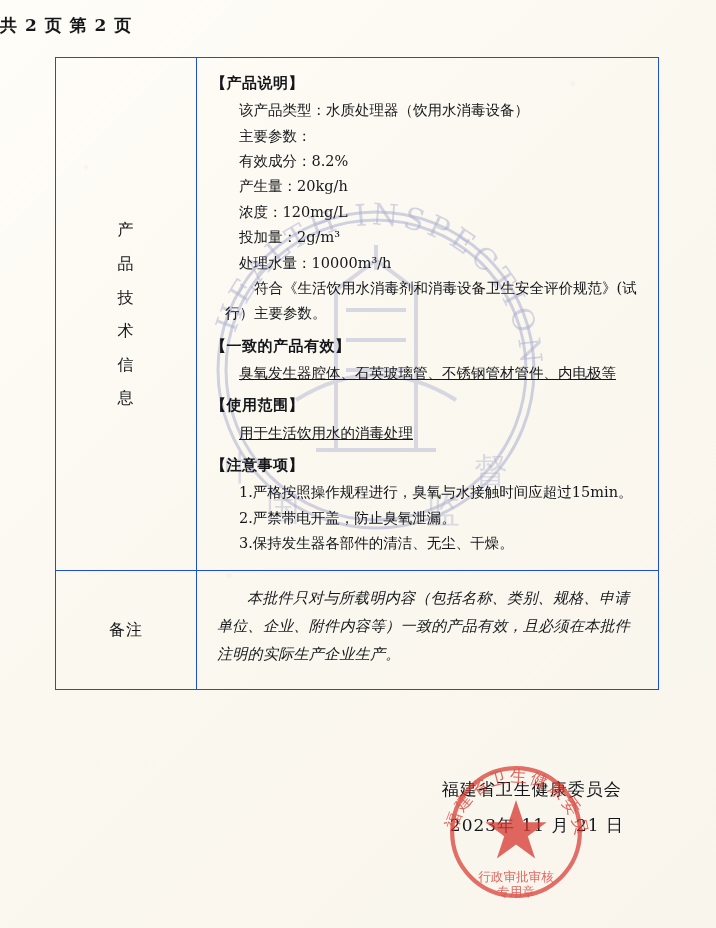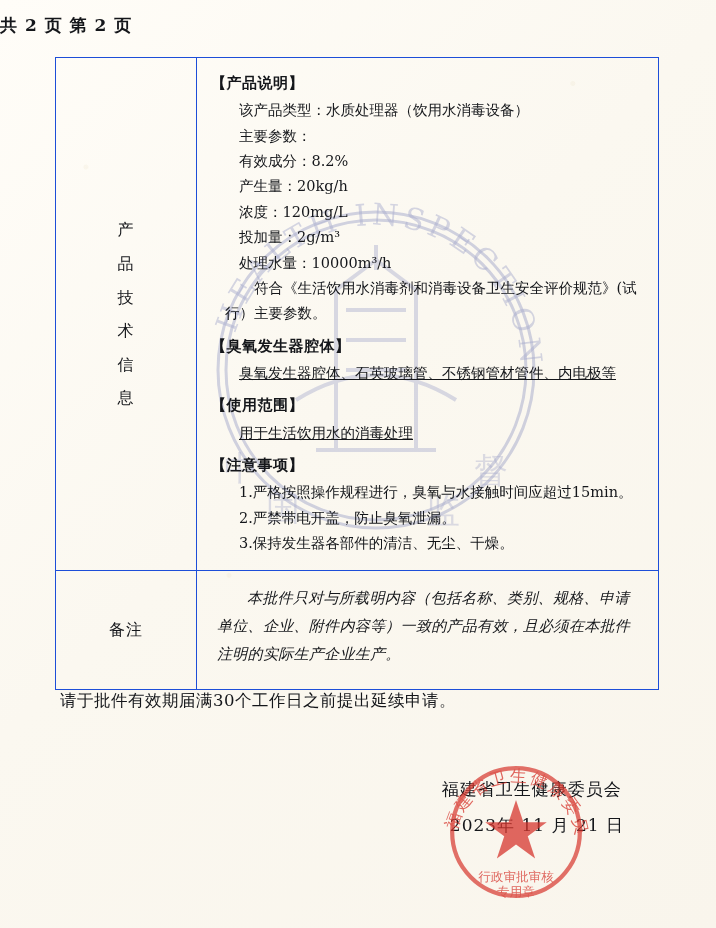--- a/index.html
+++ b/index.html
@@ -178,42 +178,41 @@
         <div class="sec-title">【产品说明】</div>
         <div class="indent1">该产品类型：水质处理器（饮用水消毒设备）</div>
         <div class="indent1">主要参数：</div>
         <div class="indent1">有效成分：8.2%</div>
         <div class="indent1">产生量：20kg/h</div>
         <div class="indent1">浓度：120mg/L</div>
         <div class="indent1">投加量：2g/m³</div>
         <div class="indent1">处理水量：10000m³/h</div>
         <div class="para">符合《生活饮用水消毒剂和消毒设备卫生安全评价规范》(试行）主要参数。</div>
 
-        <div class="sec-title">【臭氧发生器腔体】</div>
+        <div class="sec-title">【一致的产品有效】</div>
         <div class="para-noind">臭氧发生器腔体、石英玻璃管、不锈钢管材管件、内电极等</div>
 
         <div class="sec-title">【使用范围】</div>
         <div class="para-noind">用于生活饮用水的消毒处理</div>
 
         <div class="sec-title">【注意事项】</div>
         <div class="indent2">1.严格按照操作规程进行，臭氧与水接触时间应超过15min。</div>
         <div class="indent2">2.严禁带电开盖，防止臭氧泄漏。</div>
         <div class="indent2">3.保持发生器各部件的清洁、无尘、干燥。</div>
       </td>
     </tr>
     <tr>
       <td class="label-cell">备注</td>
       <td class="body-cell">
         <div class="remark-text">本批件只对与所载明内容（包括名称、类别、规格、申请单位、企业、附件内容等）一致的产品有效，且必须在本批件注明的实际生产企业生产。</div>
       </td>
     </tr>
   </tbody>
     </table>
 
-  <div class="note-line">请于批件有效期届满30个工作日之前提出延续申请。</div>
 
   <div class="signature">
     <div>福建省卫生健康委员会</div>
     <div class="sig-date">2023年 11 月 21 日</div>
   </div>
 </div>
 
 <svg class="seal" viewBox="0 0 200 200">
   <defs>
     <path id="sealTopArc" d="M 28,112 a 72,72 0 0 1 144,0"></path>

